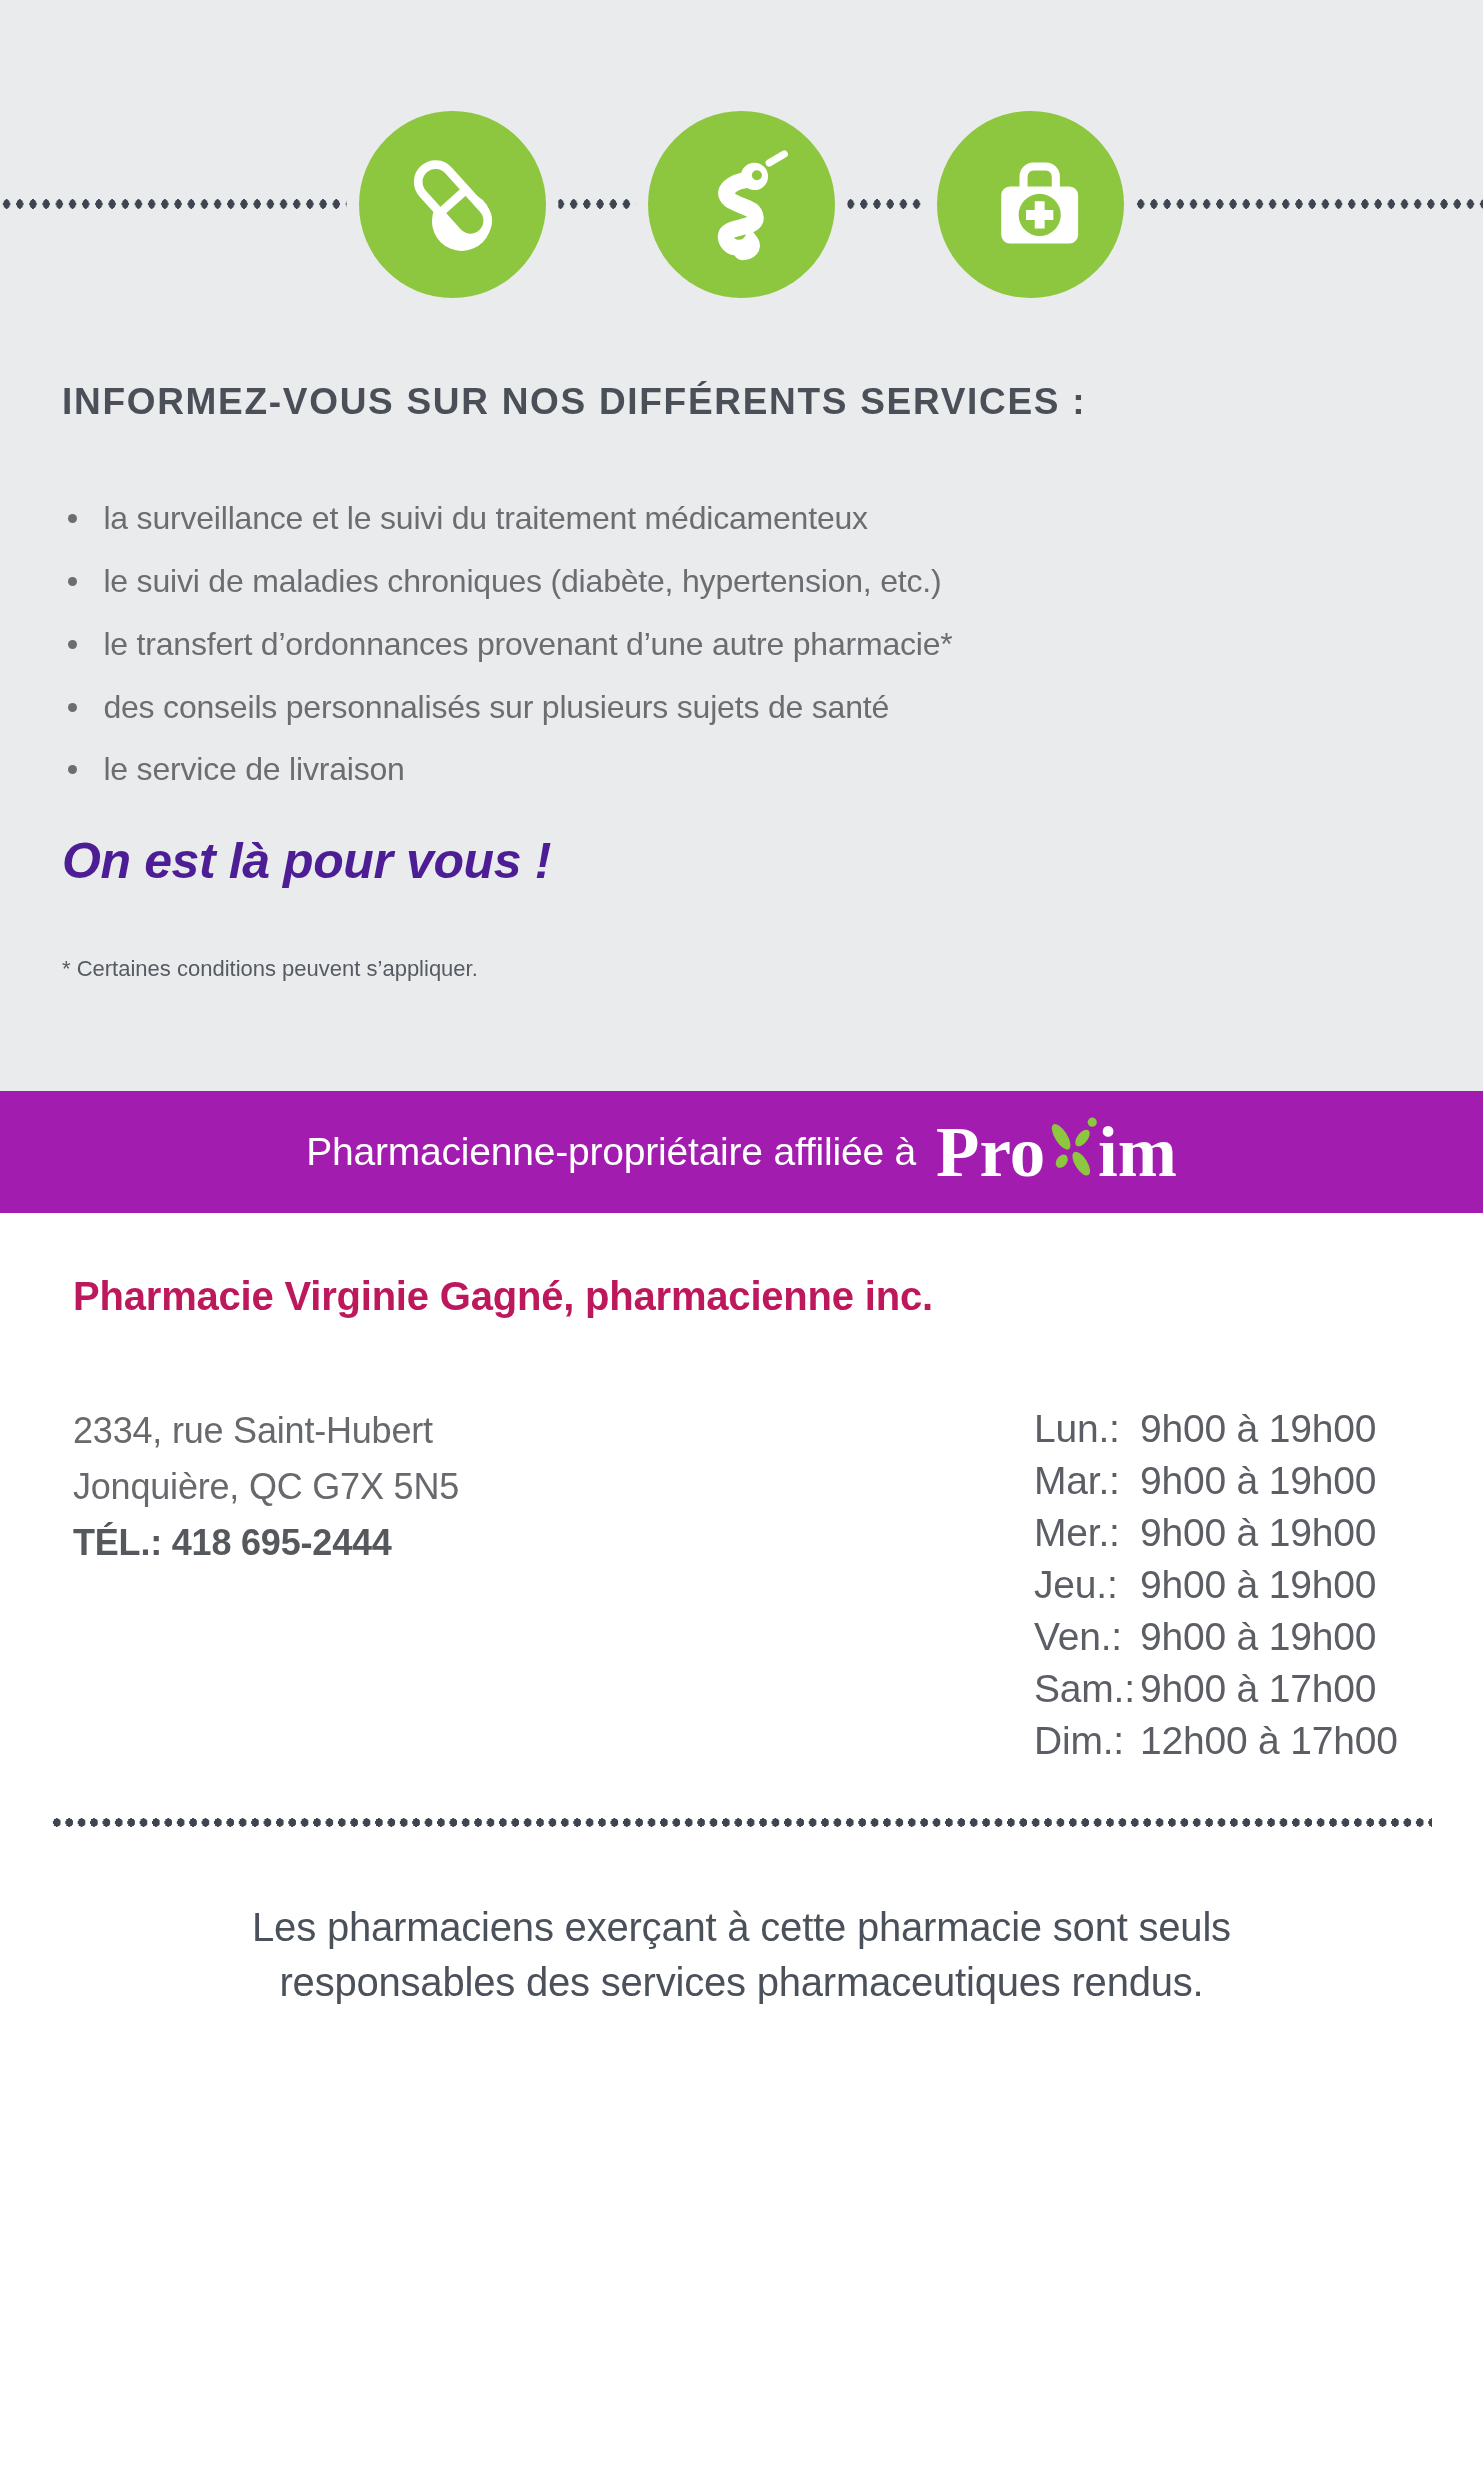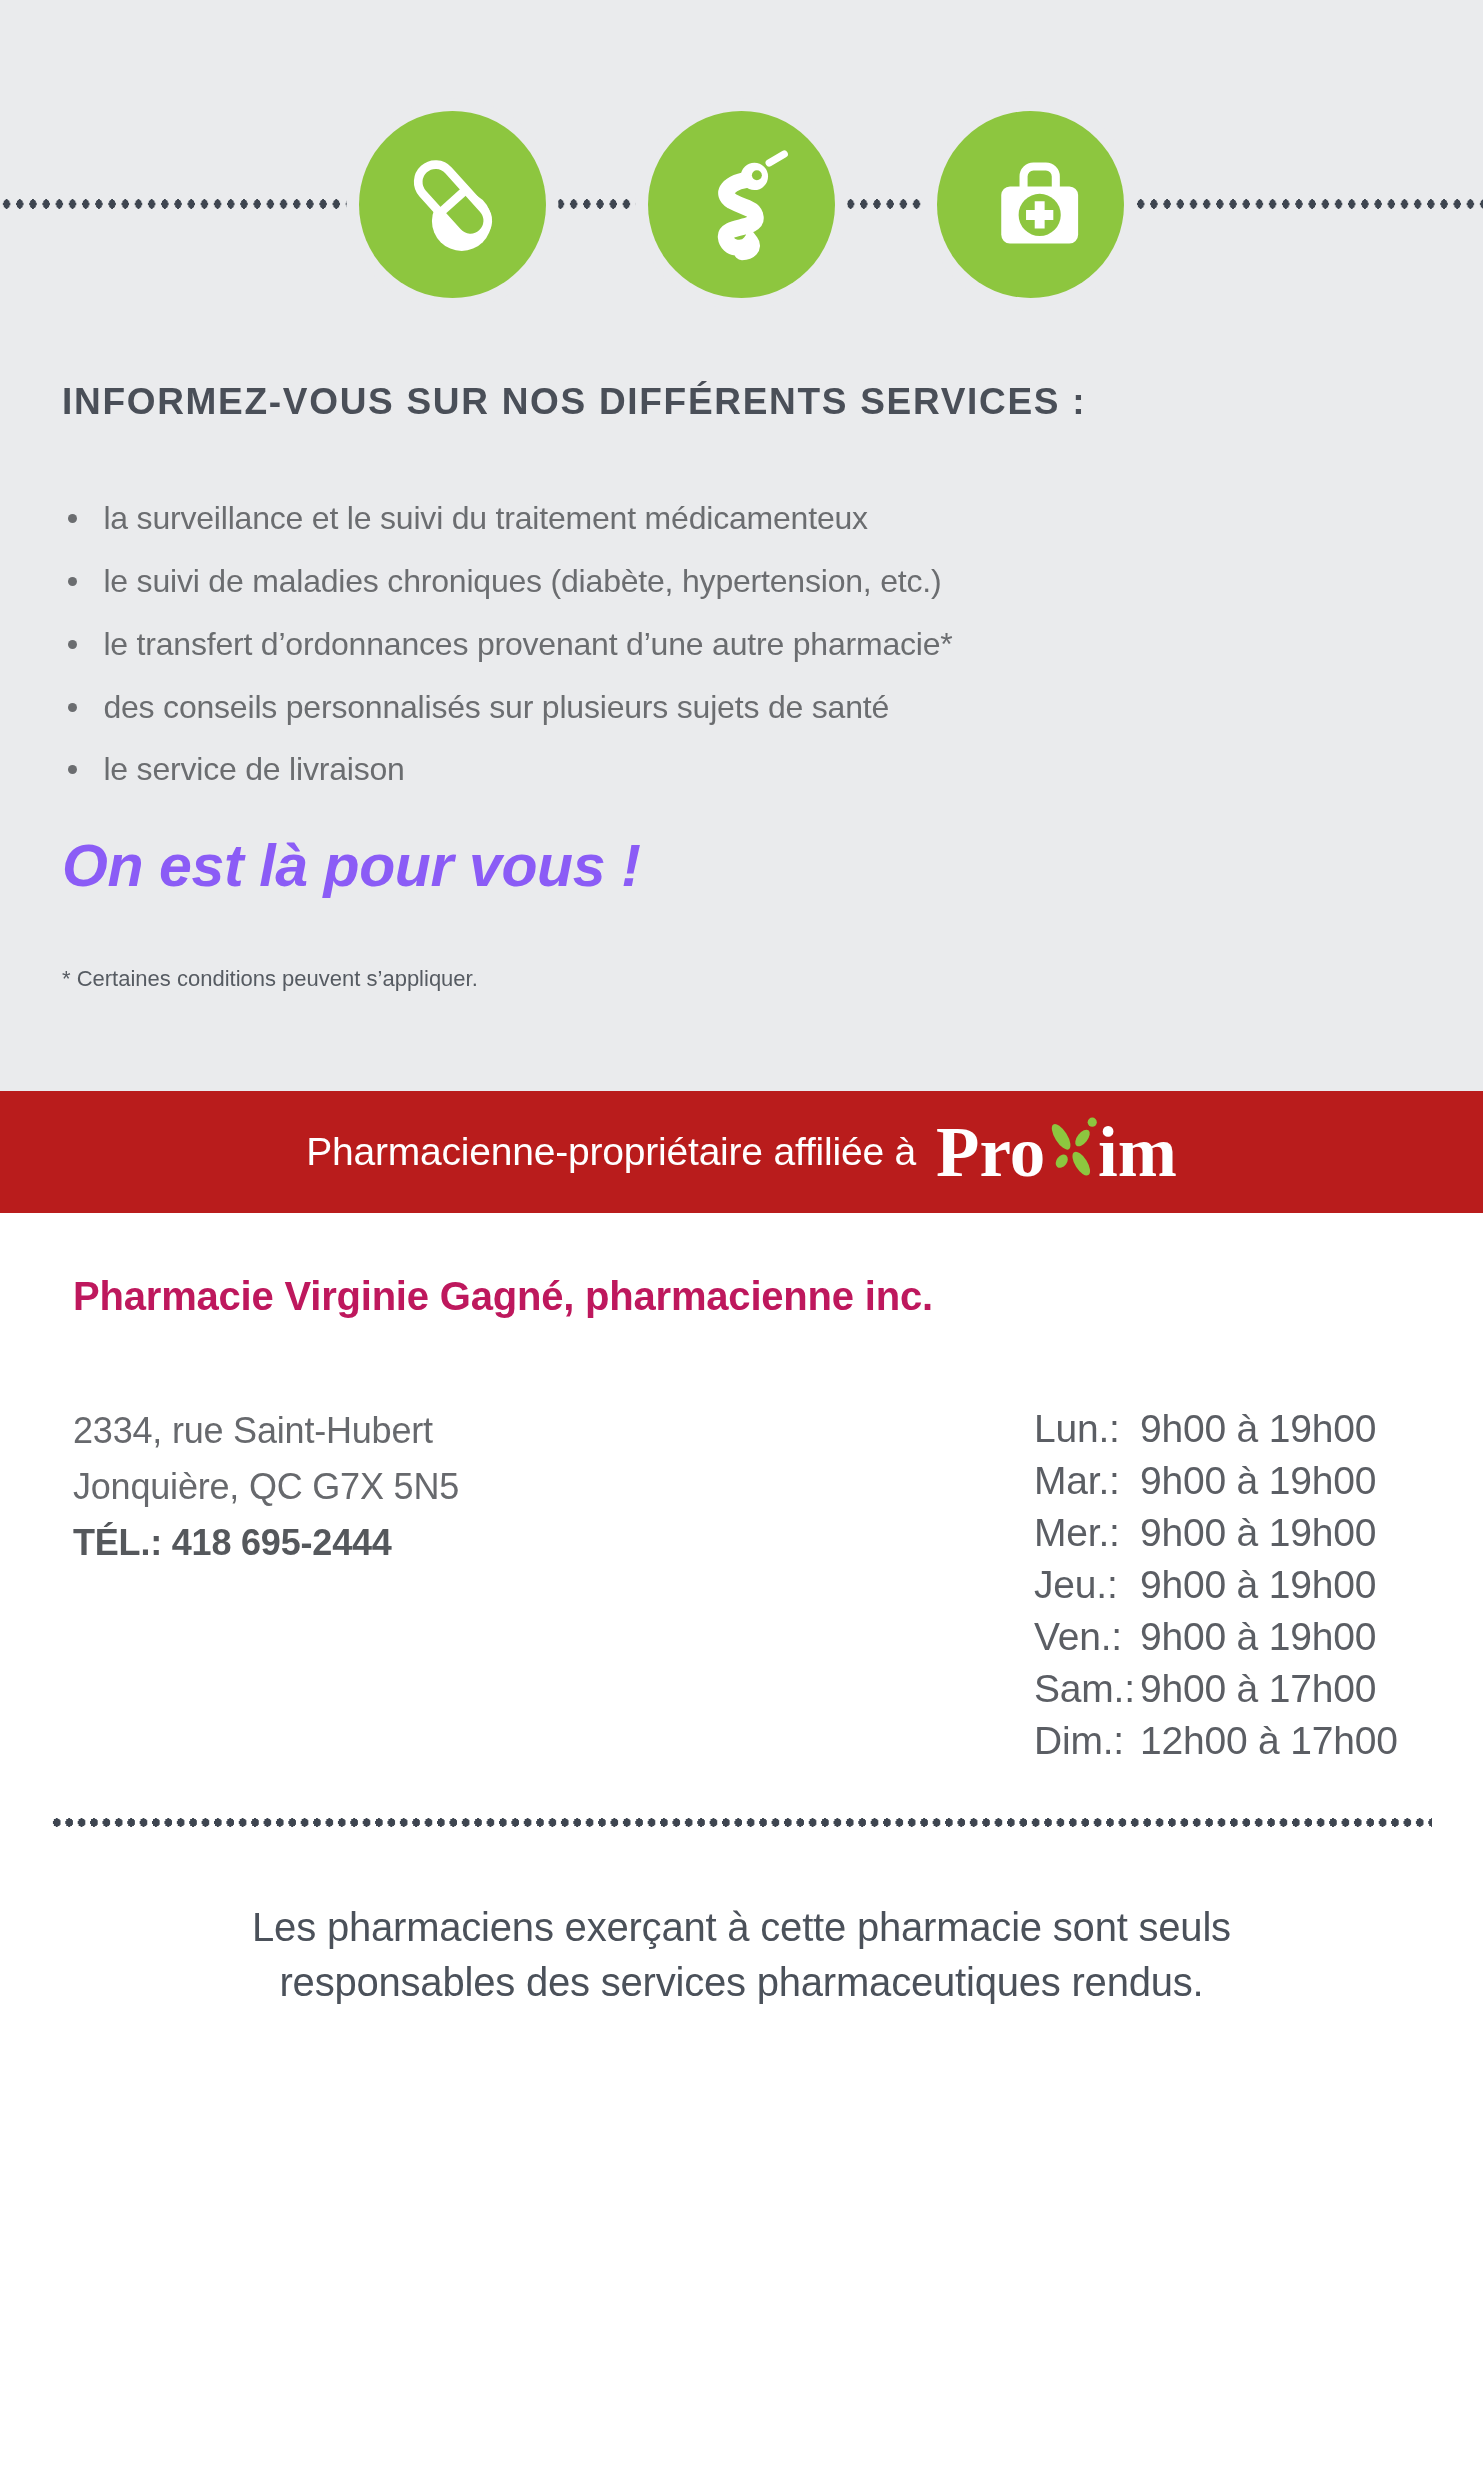--- a/index.html
+++ b/index.html
@@ -55,31 +55,31 @@
     background:#6b6d70; flex:0 0 9px;
     margin:14px 26.4px 0 0;
   }
   .question {
     margin:347px 0 0 62px;
     font-size:43px; font-weight:700; color:#4a4f58;
     line-height:1.5; letter-spacing:-0.2px;
   }
   .tagline {
     margin:43px 0 0 62px;
-    font-size:59px; font-weight:700; font-style:italic;
-    color:#8b5cf6; letter-spacing:-0.4px;
+    font-size:50px; font-weight:700; font-style:italic;
+    color:#4c1d95; letter-spacing:-0.4px;
   }
   .footnote {
     margin:66px 0 0 62px;
     font-size:22px; color:#565b62;
   }
 
   
   .band {
-    height:122px; background:#b91c1c;
+    height:122px; background:#a21caf;
     display:flex; align-items:center; justify-content:center;
     gap:20px;
   }
   .band-text { color:#ffffff; font-size:39px; letter-spacing:-0.2px; }
   .proxim-logo { display:flex; align-items:center; }
   .proxim-logo .serif {
     font-family:"Liberation Serif", serif;
     font-size:71px; color:#ffffff; font-weight:600; line-height:1;
   }
   .proxim-logo svg { width:61px; height:86px; margin:0 -4.1px; position:relative; top:-3.3px; }

